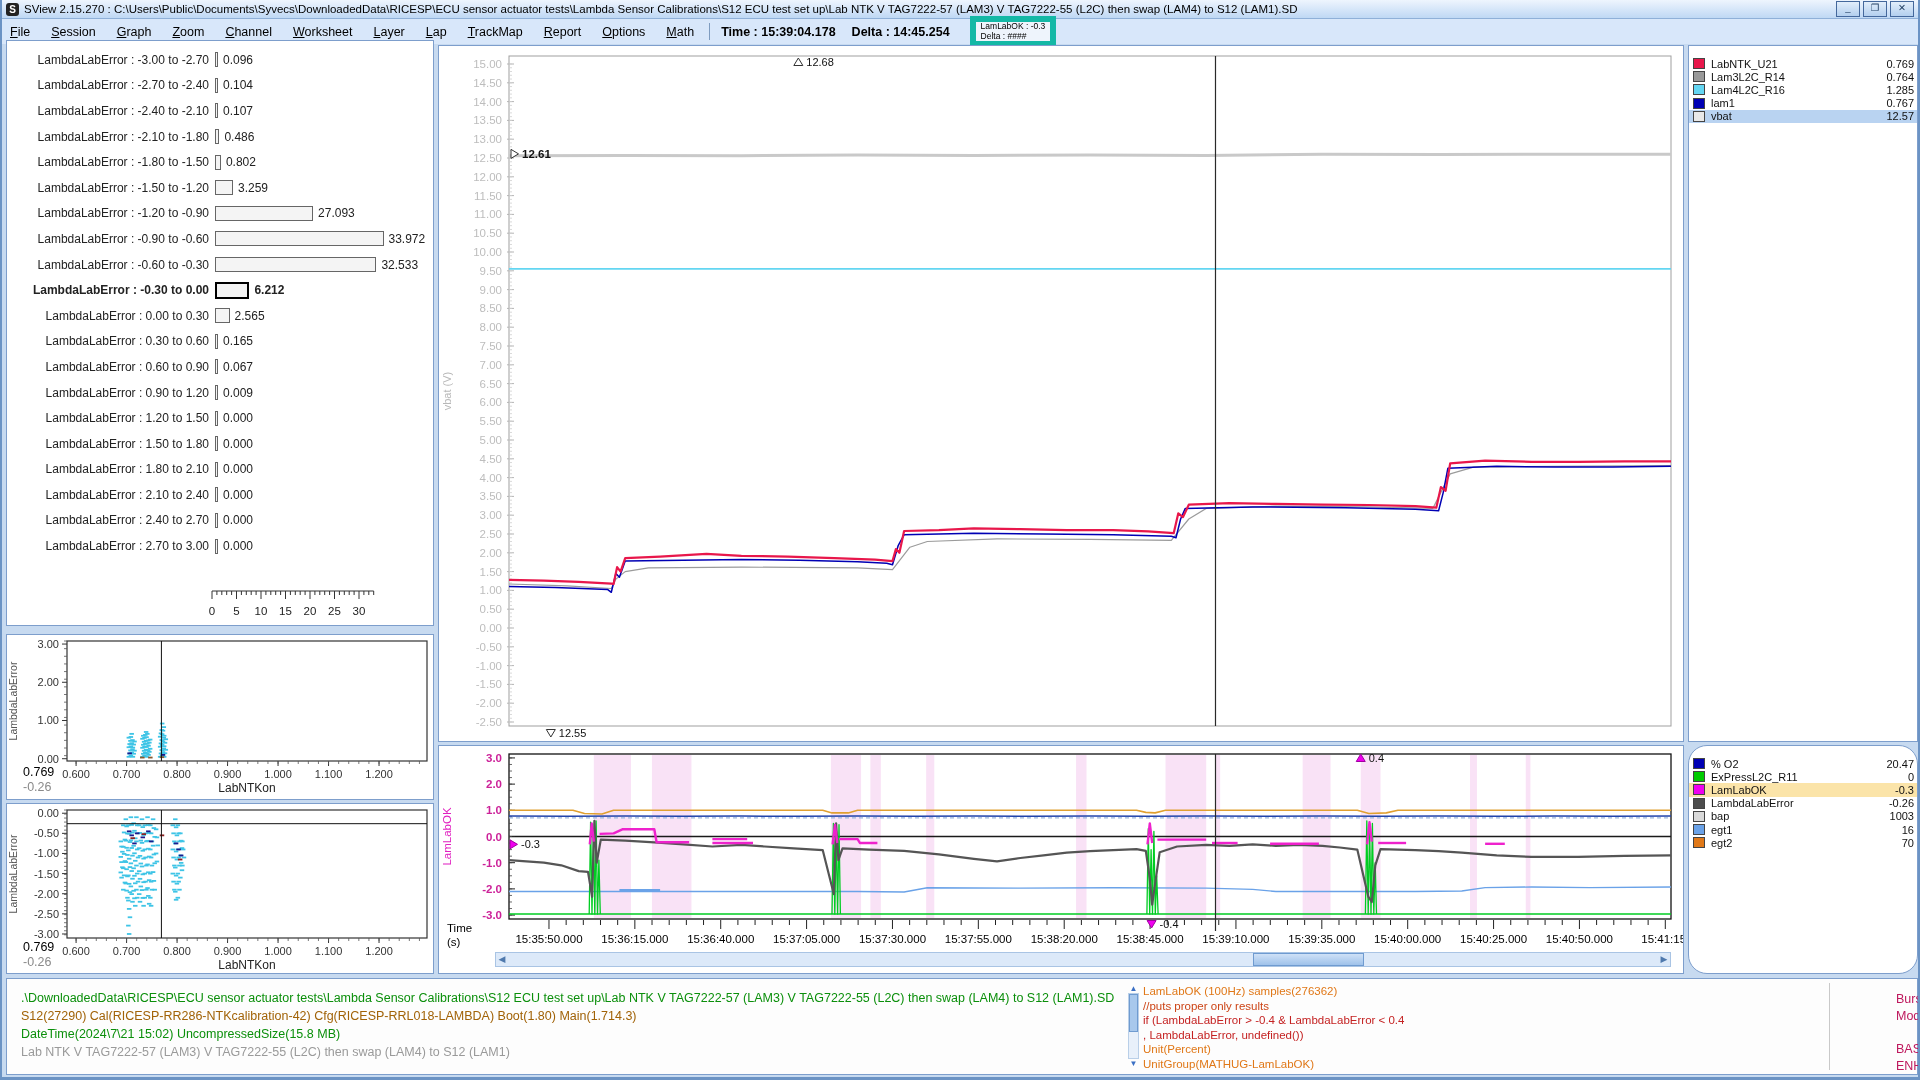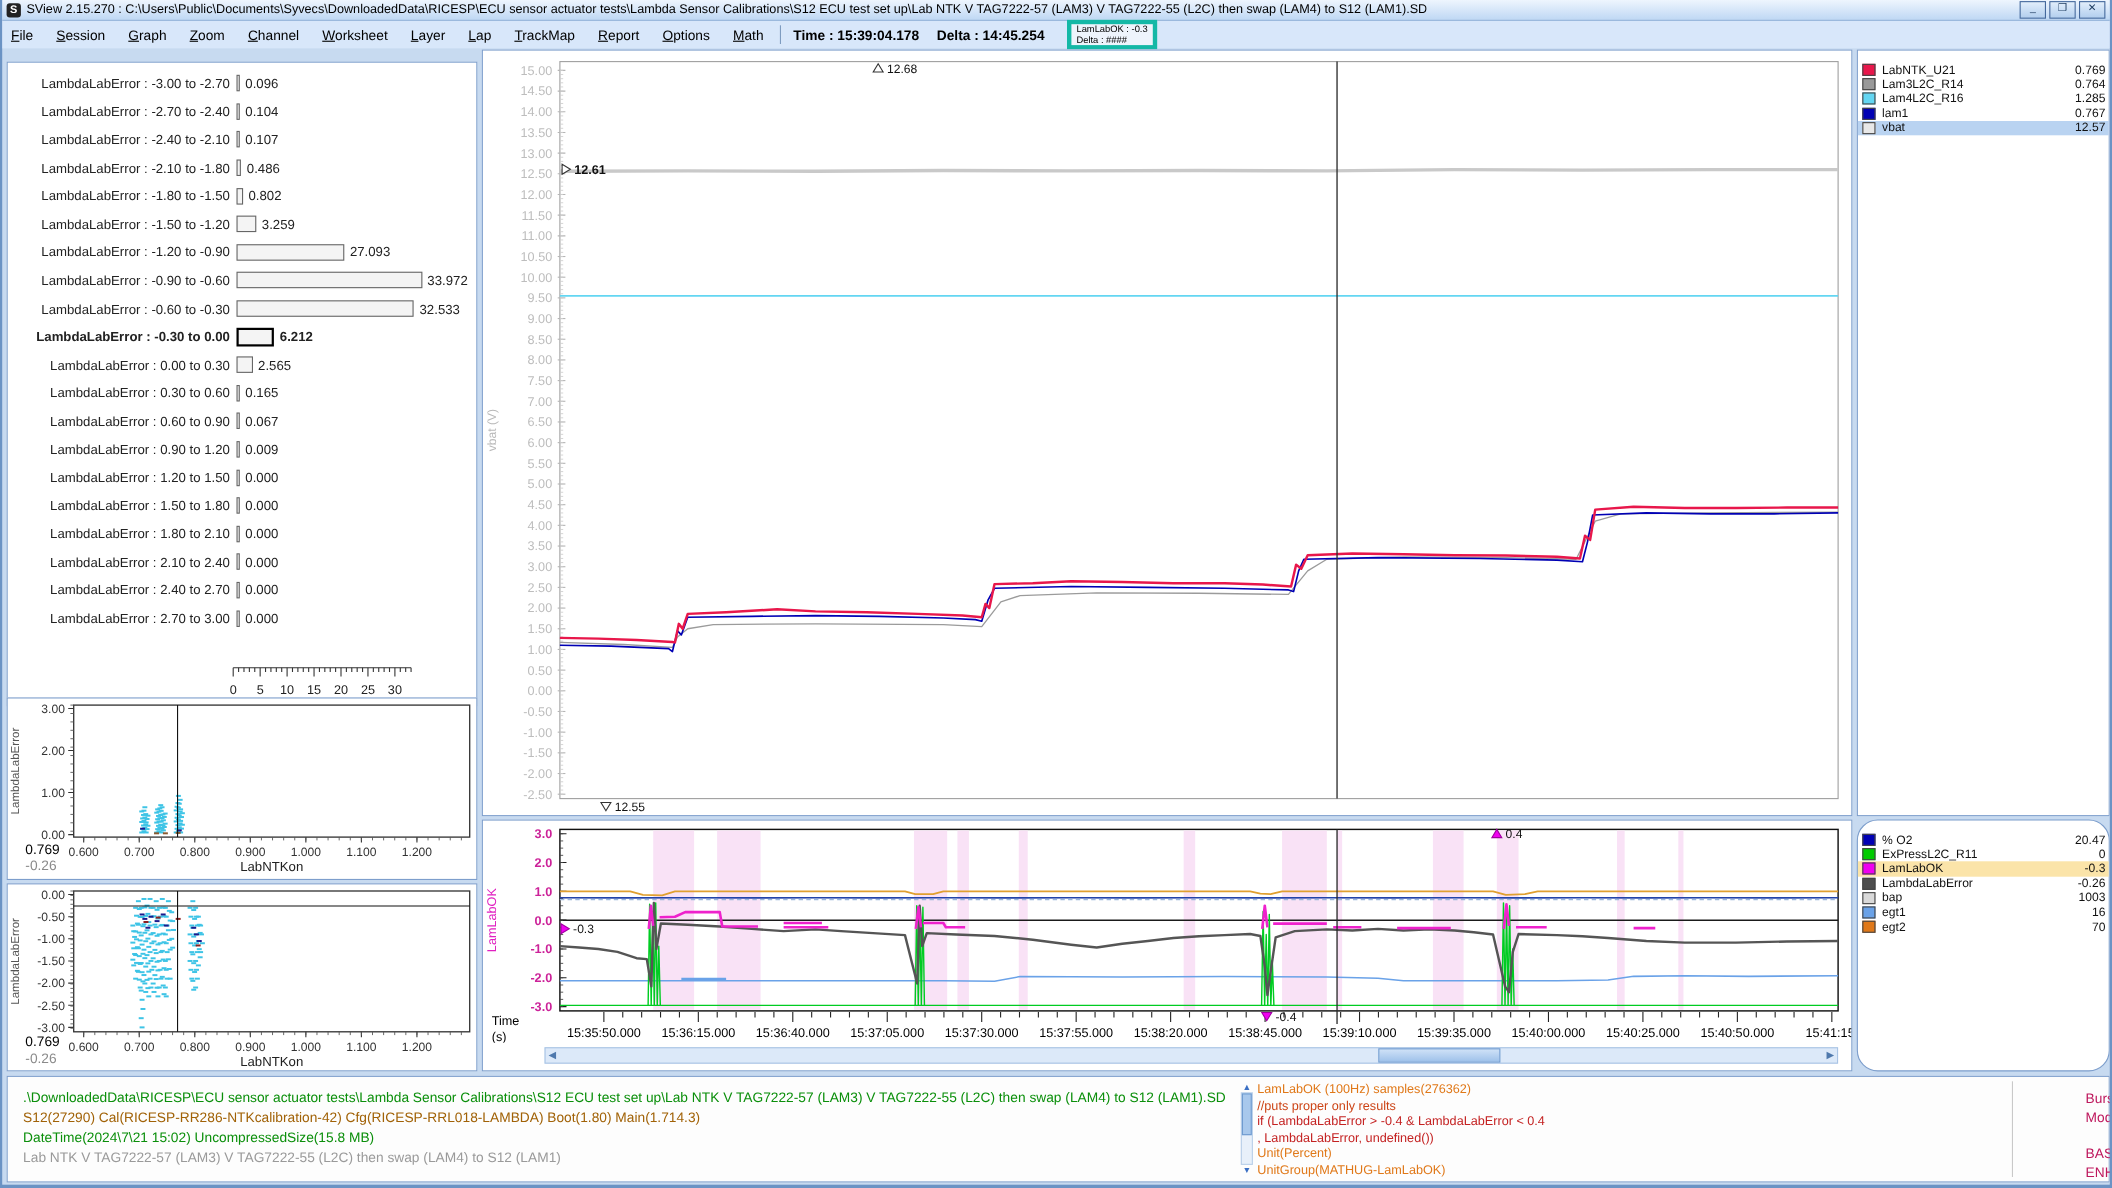--- a/index.html
+++ b/index.html
@@ -10,24 +10,24 @@
   .title-text{white-space:nowrap;overflow:hidden;}
   .win-btns{margin-left:auto;display:flex;gap:3px;}
   .win-btn{width:22px;height:14px;border:1px solid #44689c;background:linear-gradient(#e2eefb,#b3cfee);font-size:9.5px;line-height:12px;text-align:center;color:#1c3least;color:#1c3a5e;}
   
   .menubar{position:absolute;top:19px;left:0;right:0;height:25px;background:#d8e7fa;display:flex;align-items:center;font-size:12.5px;padding-left:8px;}
   #menu{display:flex;gap:21px;justify-content:center;}
   .menu-item{display:inline-block;cursor:default;}
   .menu-item::first-letter{text-decoration:underline;}
   .menu-sep{width:1px;height:17px;background:#7e9cc0;margin:0 11px 0 15px;}
   .time-label{font-weight:bold;margin-right:16px;white-space:nowrap;}
-  .info-box{margin-left:4px;background:#eef4fc;border:4px solid #14b8a6;padding:0 5px;font-size:8.5px;line-height:9.5px;white-space:nowrap;}
+  .info-box{margin-left:4px;background:#eef4fc;border:6px solid #14b8a6;padding:0 5px;font-size:8.5px;line-height:9.5px;white-space:nowrap;}
   
   .panel{position:absolute;background:#fff;border:1px solid #7d9ecc;box-sizing:border-box;}
-  #histogram{left:4px;top:56px;width:428px;height:586px;}
+  #histogram{left:4px;top:40px;width:428px;height:586px;}
   #scatter1{left:4px;top:634px;width:428px;height:166px;}
   #scatter2{left:4px;top:803px;width:428px;height:171px;}
   #main-chart{left:436px;top:45px;width:1246px;height:697px;}
   #lower-chart{left:436px;top:745px;width:1246px;height:229px;}
   #legend-top{left:1686px;top:45px;width:230px;height:697px;}
   #legend-bottom{left:1686px;top:745px;width:230px;height:229px;border-radius:19px;}
   #statusbar{left:4px;top:978px;width:1912px;height:97px;background:#fdfdfd;}
   
   .hist-rows{position:absolute;top:6px;left:0;right:0;}
   .hrow{height:25.6px;display:flex;align-items:center;font-size:12px;color:#222;}

